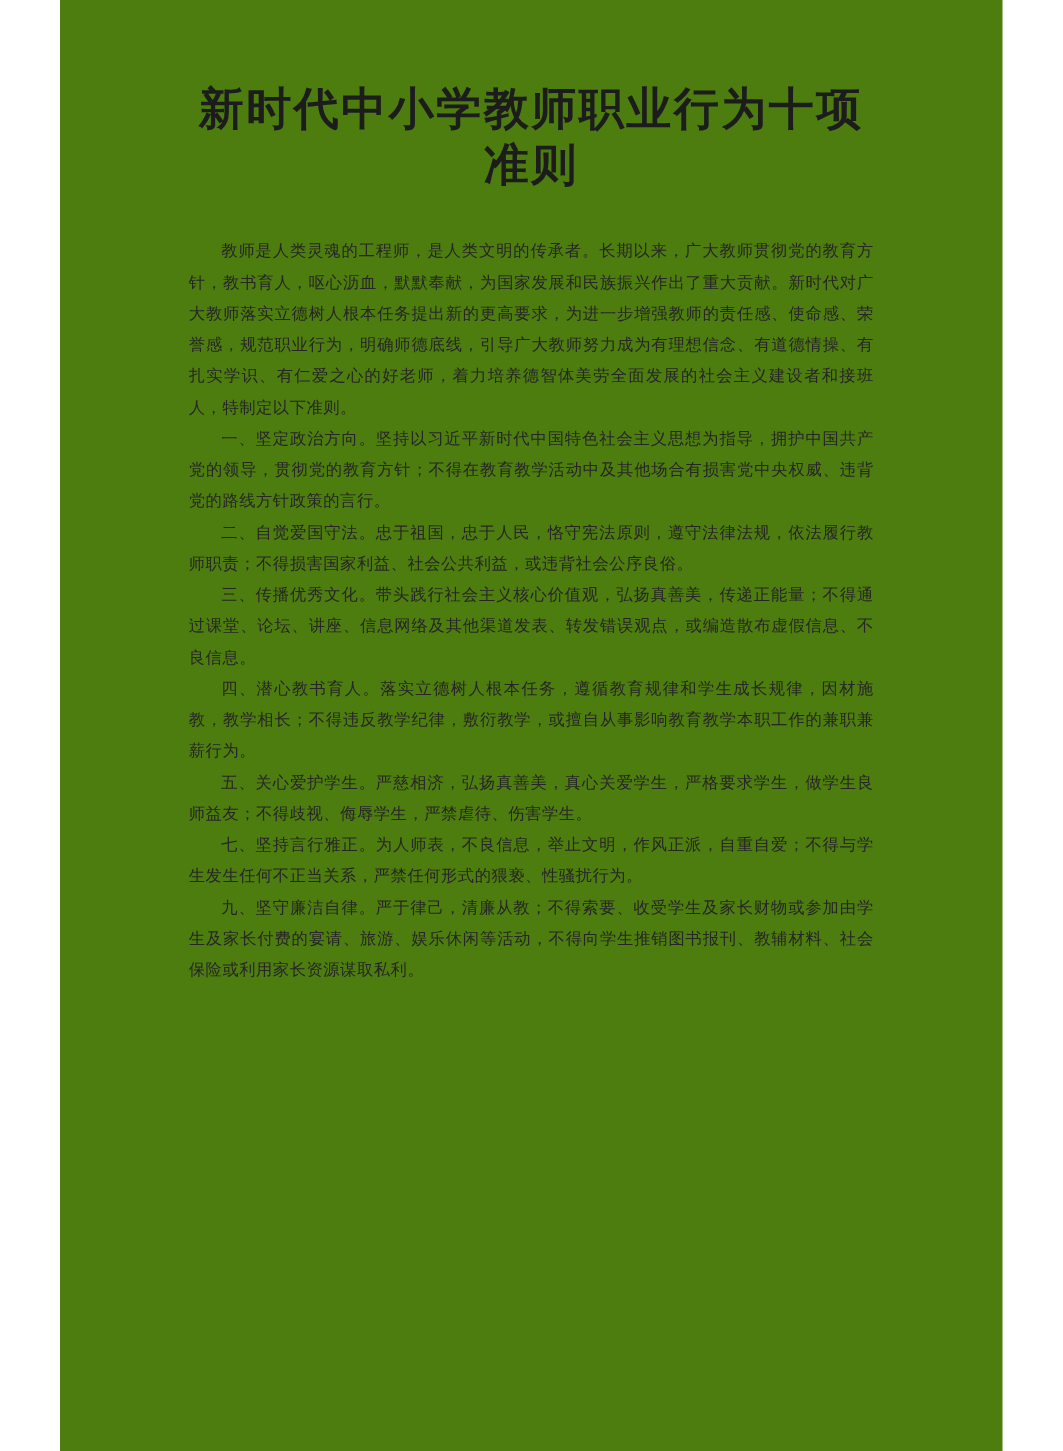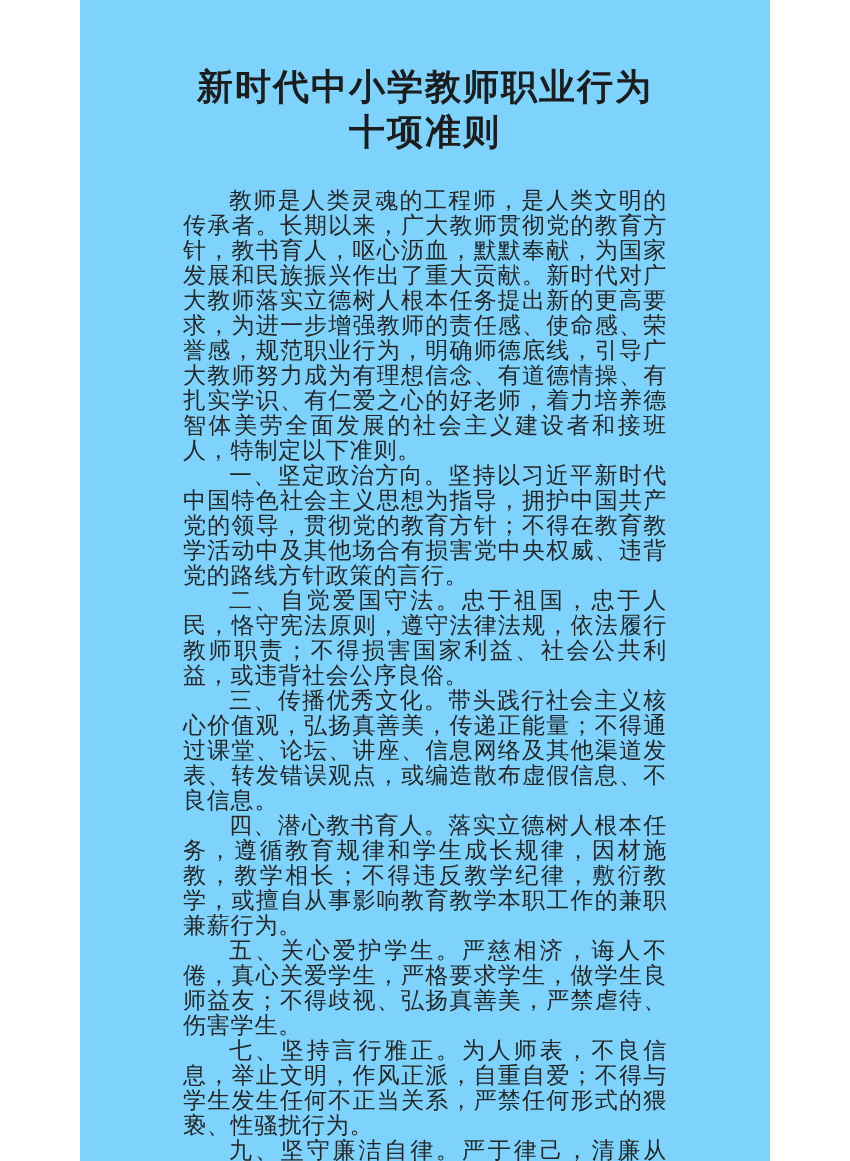--- a/index.html
+++ b/index.html
@@ -2,41 +2,41 @@
 <html><head>
 <meta charset="utf-8">
 <style>
   html, body {
     margin: 0;
     padding: 0;
     background: #ffffff;
   }
   .page {
     position: relative;
-    width: 690px;
+    width: 754px;
     height: 1161px;
     margin: 0 auto;
-    background: #7dd3fc;
+    background: #4d7c0f;
     box-sizing: border-box;
     padding: 64px 103px 0 103px;
     overflow: hidden;
   }
   .doc-title {
     font-family: "Liberation Sans", sans-serif;
     font-weight: 700;
     font-size: 36px;
     line-height: 1.25;
     letter-spacing: 2px;
     text-align: center;
     color: #1c1c1c;
     margin: 0 0 34px 0;
   }
   .doc-body p.doc-paragraph {
     font-family: "Liberation Serif", serif;
-    font-size: 23px;
+    font-size: 13px;
     line-height: 25px;
     letter-spacing: 0.035em;
     text-align: justify;
     text-justify: inter-character;
     text-indent: 2em;
     color: #262626;
     margin: 0;
     word-break: break-all;
   }
 </style>
@@ -49,21 +49,21 @@
   <p class="doc-paragraph">教师是人类灵魂的工程师，是人类文明的传承者。长期以来，广大教师贯彻党的教育方针，教书育人，呕心沥血，默默奉献，为国家发展和民族振兴作出了重大贡献。新时代对广大教师落实立德树人根本任务提出新的更高要求，为进一步增强教师的责任感、使命感、荣誉感，规范职业行为，明确师德底线，引导广大教师努力成为有理想信念、有道德情操、有扎实学识、有仁爱之心的好老师，着力培养德智体美劳全面发展的社会主义建设者和接班人，特制定以下准则。</p>
 
   <p class="doc-paragraph">一、坚定政治方向。坚持以习近平新时代中国特色社会主义思想为指导，拥护中国共产党的领导，贯彻党的教育方针；不得在教育教学活动中及其他场合有损害党中央权威、违背党的路线方针政策的言行。</p>
 
   <p class="doc-paragraph">二、自觉爱国守法。忠于祖国，忠于人民，恪守宪法原则，遵守法律法规，依法履行教师职责；不得损害国家利益、社会公共利益，或违背社会公序良俗。</p>
 
   <p class="doc-paragraph">三、传播优秀文化。带头践行社会主义核心价值观，弘扬真善美，传递正能量；不得通过课堂、论坛、讲座、信息网络及其他渠道发表、转发错误观点，或编造散布虚假信息、不良信息。</p>
 
   <p class="doc-paragraph">四、潜心教书育人。落实立德树人根本任务，遵循教育规律和学生成长规律，因材施教，教学相长；不得违反教学纪律，敷衍教学，或擅自从事影响教育教学本职工作的兼职兼薪行为。</p>
 
-  <p class="doc-paragraph">五、关心爱护学生。严慈相济，诲人不倦，真心关爱学生，严格要求学生，做学生良师益友；不得歧视、弘扬真善美，严禁虐待、伤害学生。</p>
+  <p class="doc-paragraph">五、关心爱护学生。严慈相济，弘扬真善美，真心关爱学生，严格要求学生，做学生良师益友；不得歧视、侮辱学生，严禁虐待、伤害学生。</p>
 
 
   <p class="doc-paragraph">七、坚持言行雅正。为人师表，不良信息，举止文明，作风正派，自重自爱；不得与学生发生任何不正当关系，严禁任何形式的猥亵、性骚扰行为。</p>
 
 
   <p class="doc-paragraph">九、坚守廉洁自律。严于律己，清廉从教；不得索要、收受学生及家长财物或参加由学生及家长付费的宴请、旅游、娱乐休闲等活动，不得向学生推销图书报刊、教辅材料、社会保险或利用家长资源谋取私利。</p>
 
 </div>
 </div>
 

